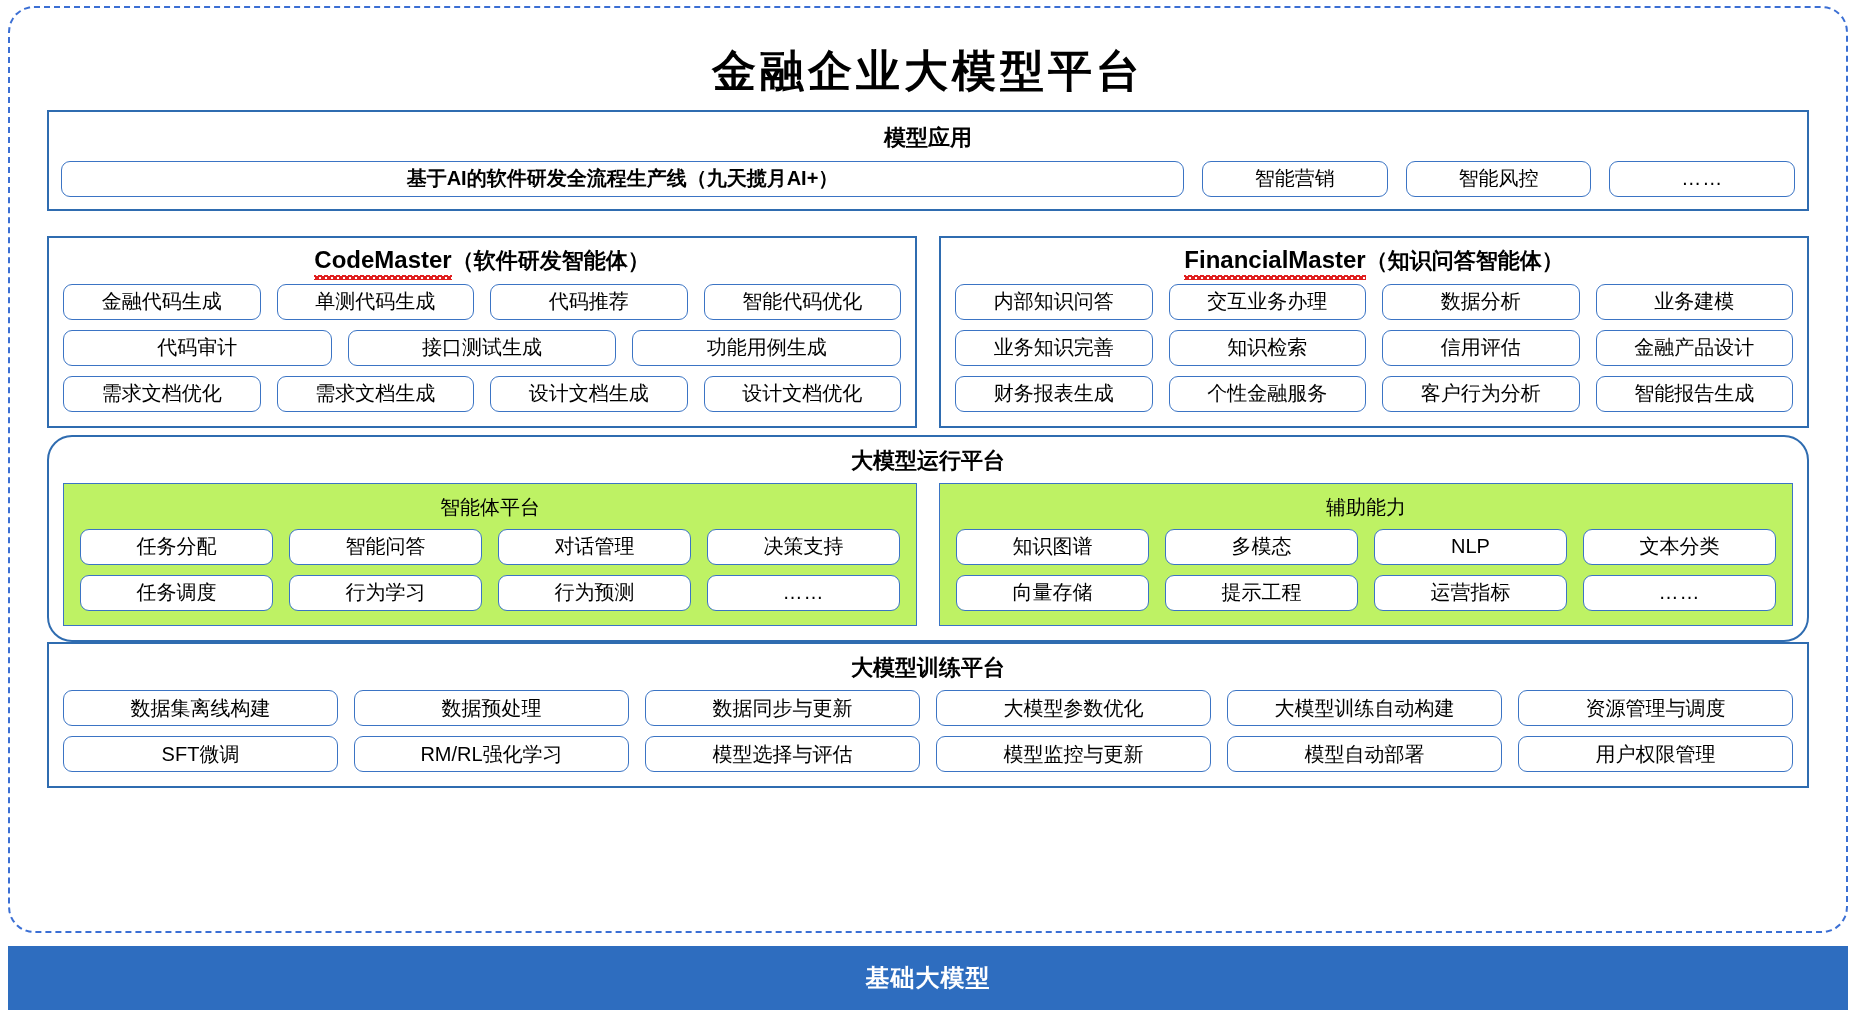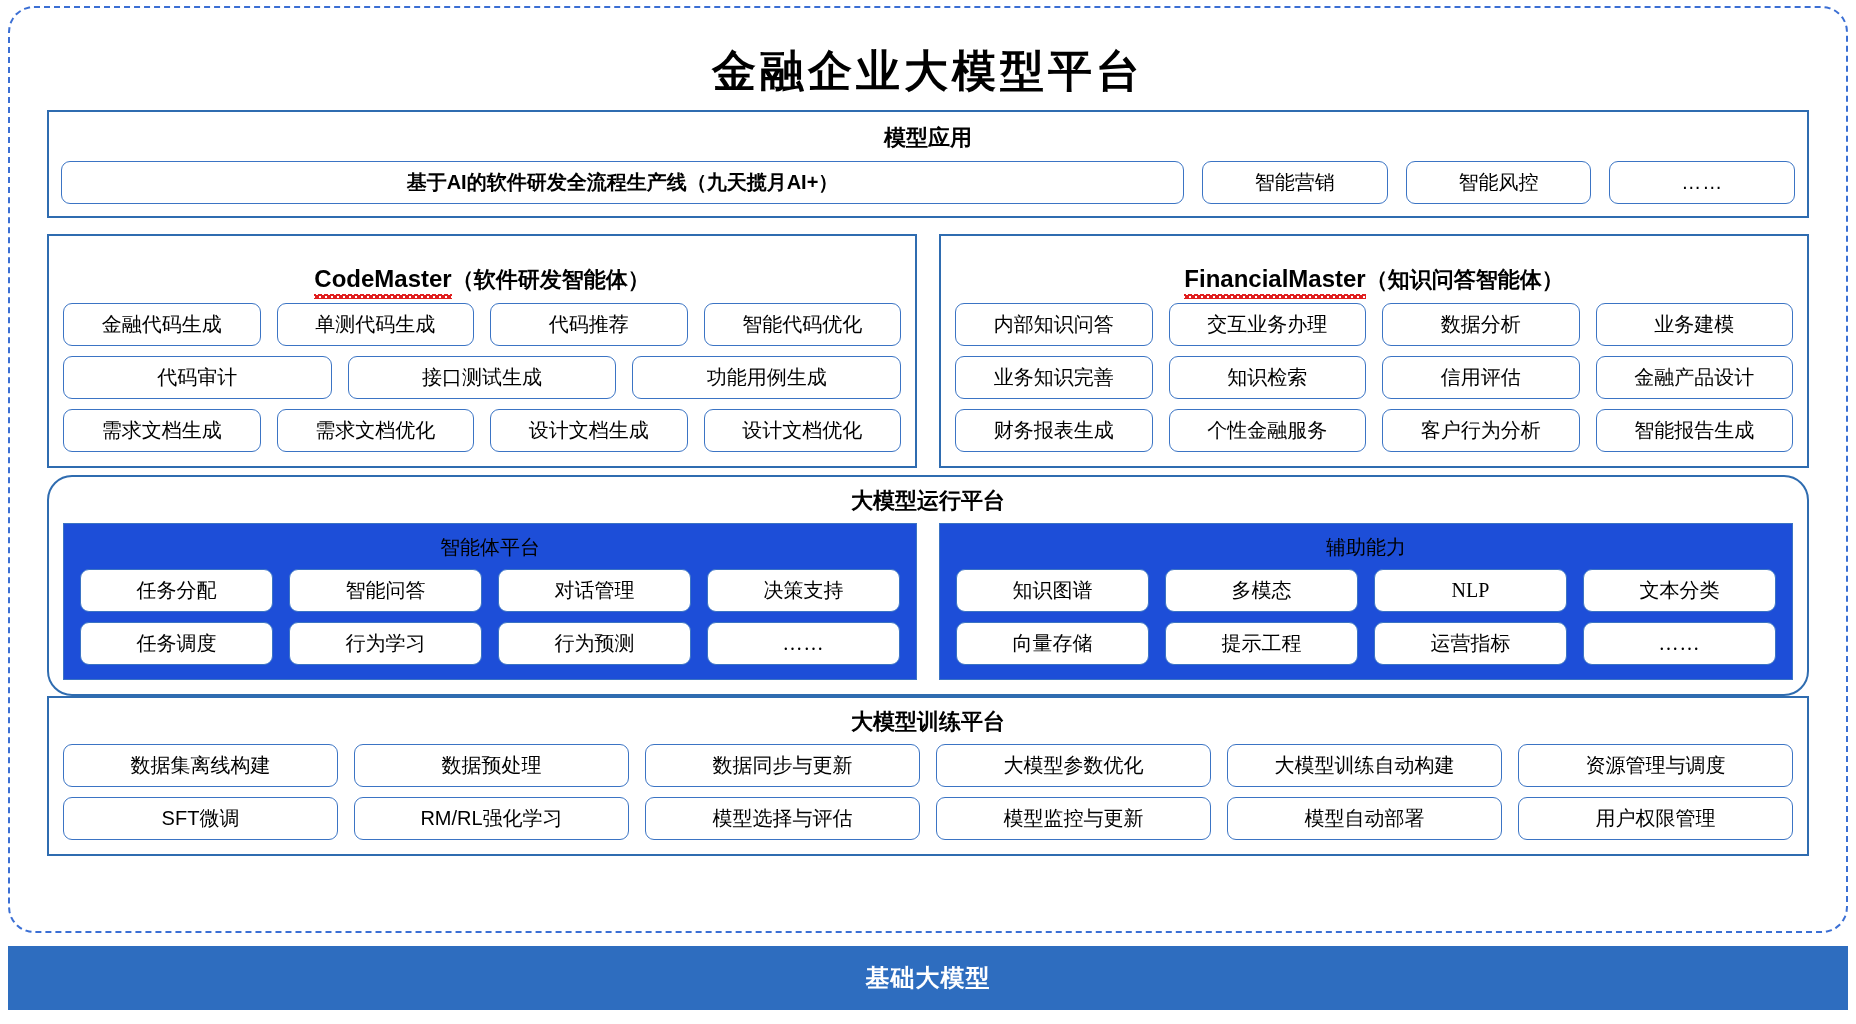--- a/index.html
+++ b/index.html
@@ -107,21 +107,21 @@
     display: flex;
     gap: 16px;
     margin-bottom: 10px;
   }
   .chip-row:last-child { margin-bottom: 0; }
 
   .chip {
     box-sizing: border-box;
     flex: 1 1 0;
     min-width: 0;
-    height: 43px;
+    height: 36px;
     border: 1.6px solid #3B74C4;
     border-radius: 9px;
     background: #ffffff;
     display: flex;
     align-items: center;
     justify-content: center;
     font-size: 20px;
     color: #000000;
     white-space: nowrap;
     padding: 0 4px;
@@ -145,41 +145,41 @@
 
   
   .agent-grid {
     display: flex;
     gap: 22px;
     margin-top: 16px;
   }
   .agent-grid > .panel {
     flex: 1 1 0;
     min-width: 0;
-    padding: 24px 14px 14px 14px;
+    padding: 3px 14px 14px 14px;
+    margin-top: 9px;
   }
 
   
   .runtime {
     margin-top: 7px;
     padding: 6px 14px 14px 14px;
     border-radius: 25px;
   }
   .runtime-cols {
     display: flex;
     gap: 22px;
   }
   .subpanel {
     box-sizing: border-box;
     flex: 1 1 0;
     min-width: 0;
     border: 1.6px solid #3B74C4;
-    background: #1d4ed8;
+    background: #bef264;
     padding: 4px 16px 14px 16px;
-    font-family: Liberation Serif, serif;
   }
 
   
   .training {
     margin-top: 0;
     padding: 6px 14px 14px 14px;
   }
 
   
   .base-bar {
@@ -229,22 +229,22 @@
           <div class="chip">单测代码生成</div>
           <div class="chip">代码推荐</div>
           <div class="chip">智能代码优化</div>
         </div>
         <div class="chip-row">
           <div class="chip">代码审计</div>
           <div class="chip">接口测试生成</div>
           <div class="chip">功能用例生成</div>
         </div>
         <div class="chip-row">
+          <div class="chip">需求文档优化</div>
           <div class="chip">需求文档生成</div>
-          <div class="chip">需求文档优化</div>
           <div class="chip">设计文档生成</div>
           <div class="chip">设计文档优化</div>
         </div>
       </div>
 
       <div class="panel">
         <div class="panel-title"><span class="latin squiggle">FinancialMaster</span><span>（知识问答智能体）</span></div>
 
         <div class="chip-row">
           <div class="chip">内部知识问答</div>

